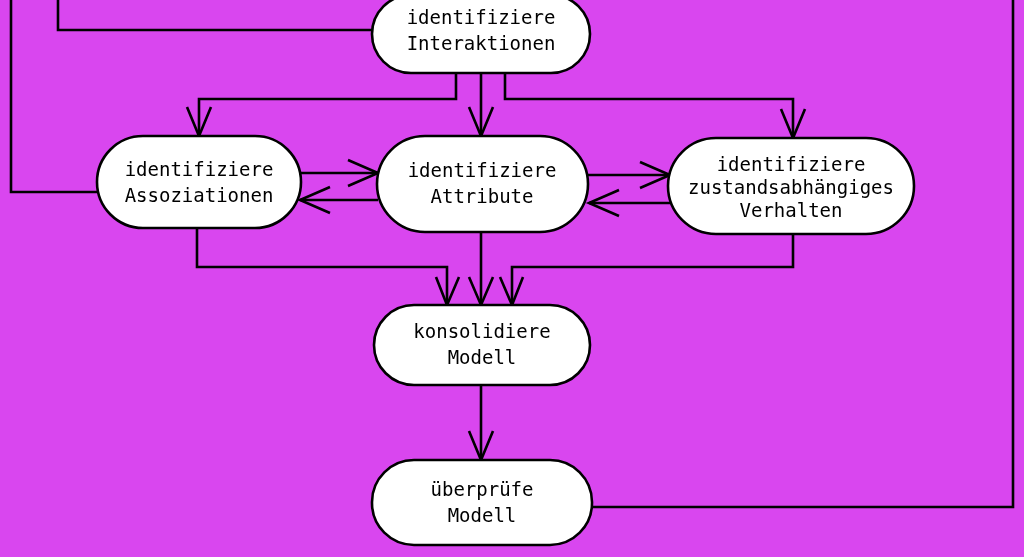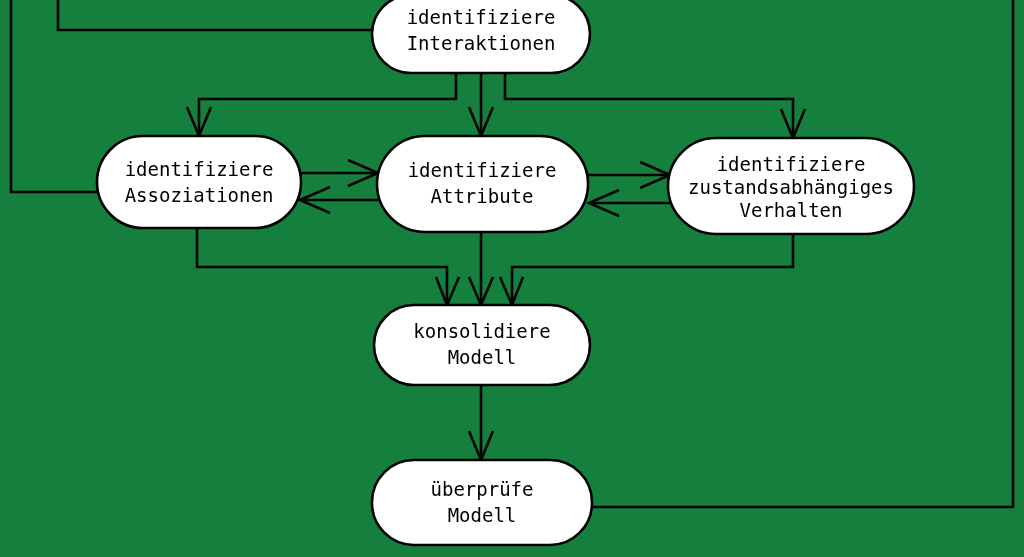--- a/index.html
+++ b/index.html
@@ -4,21 +4,21 @@
 <style>
   html, body {
     margin: 0;
     padding: 0;
     background: #ffffff;
   }
   #stage {
     position: relative;
     width: 1024px;
     height: 557px;
-    background: #15803d;
+    background: #d946ef;
     overflow: hidden;
     font-family: "DejaVu Sans Mono", "Liberation Mono", monospace;
   }
   #diagram-svg {
     position: absolute;
     left: 0;
     top: 0;
     width: 1024px;
     height: 557px;
     display: block;

